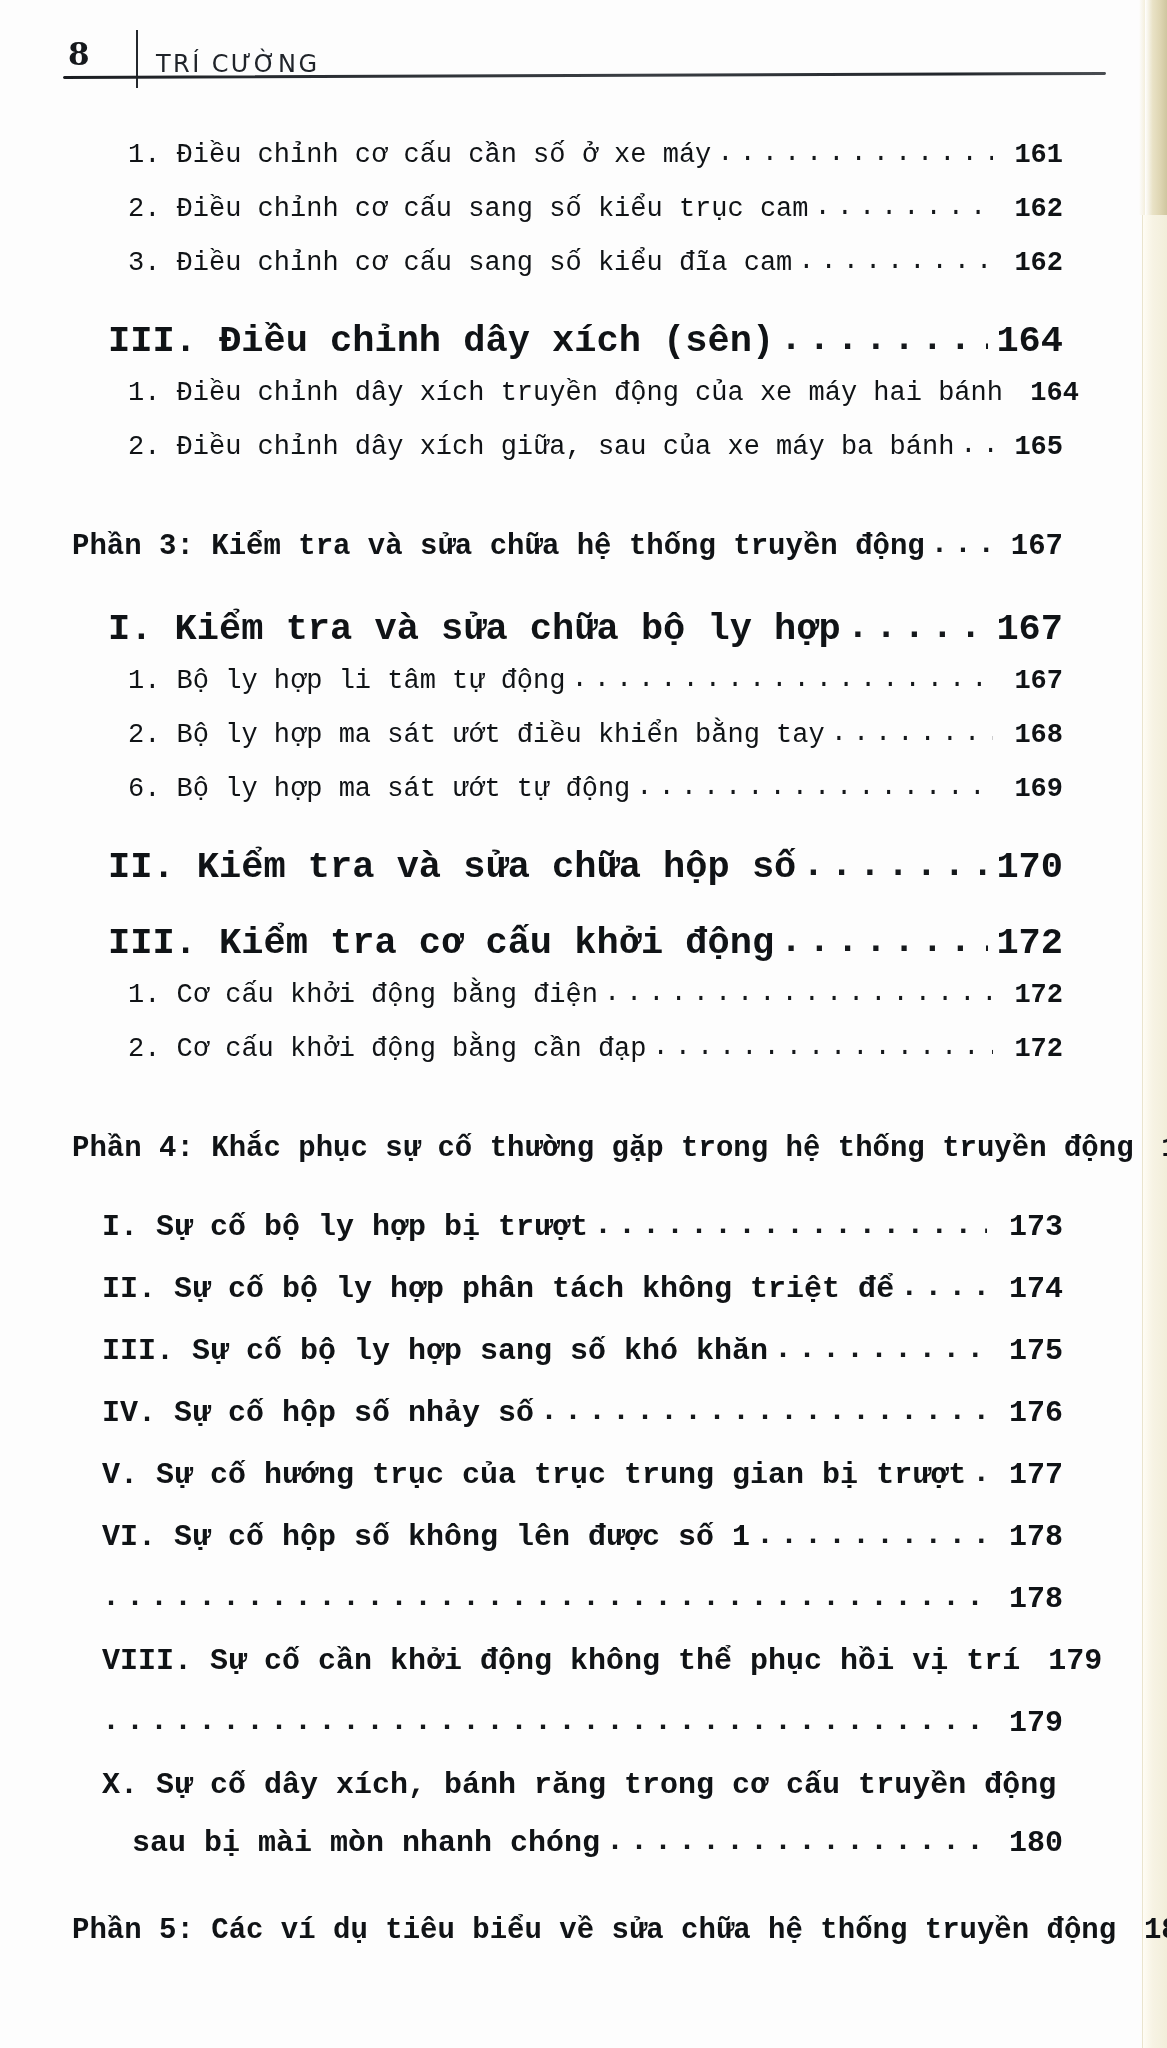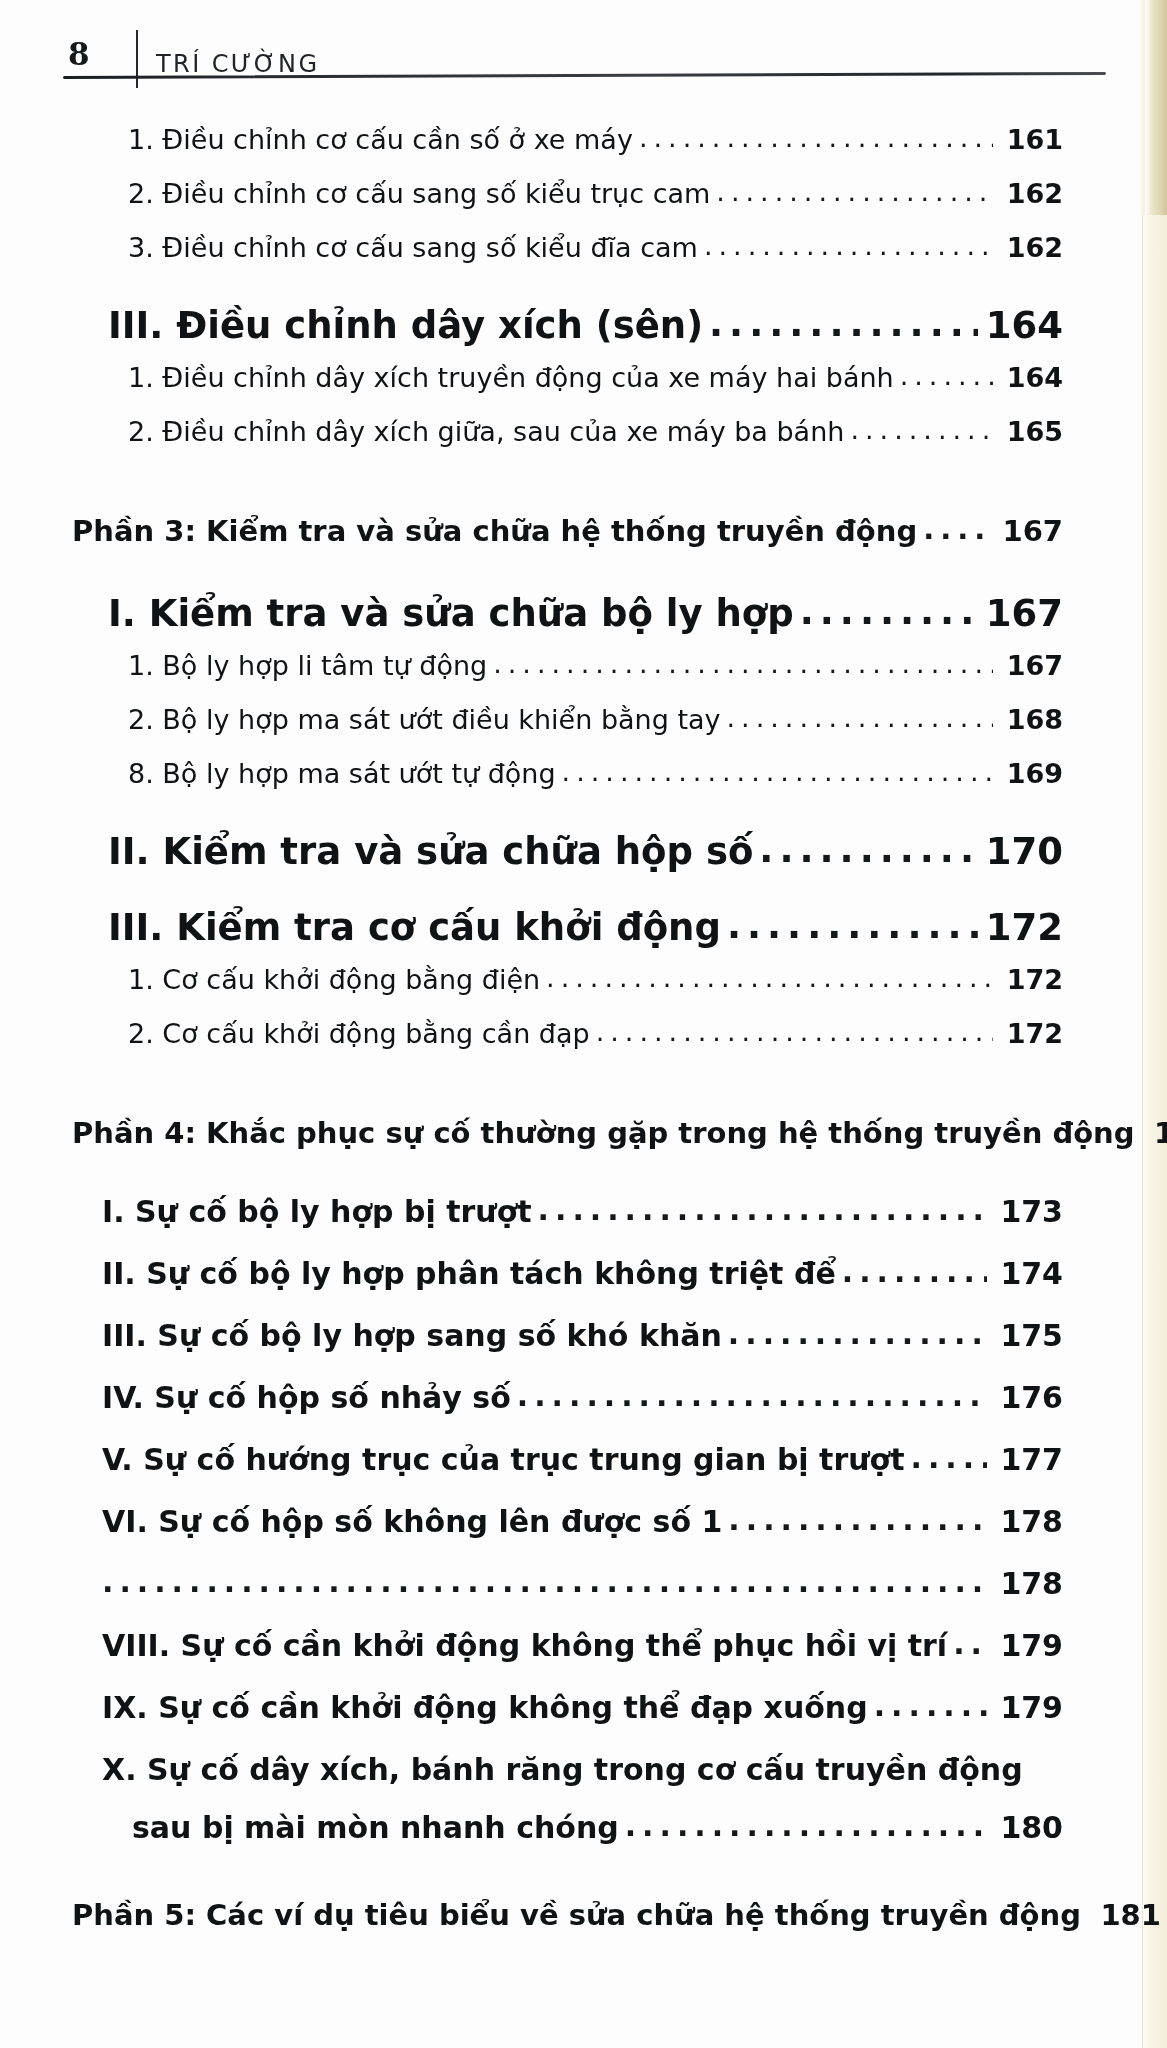--- a/index.html
+++ b/index.html
@@ -91,22 +91,23 @@
     background: linear-gradient(to right, #1a1d21 0%, #2a2e33 25%, #3a3e43 55%, #22262b 85%, #4a4e53 100%);
     border-radius: 2px;
     transform: rotate(-0.22deg);
     transform-origin: left center;
   }
 
   
   .toc {
     position: absolute;
     left: 0;
-    top: 124px;
+    top: 140px;
     width: 1115px;
+    font-family: Liberation Mono, monospace;
   }
   .toc-row {
     display: flex;
     align-items: baseline;
     color: #101316;
     white-space: nowrap;
   }
   .toc-label {
     flex: 0 0 auto;
     padding-right: 6px;
@@ -254,21 +255,21 @@
         <span class="toc-label">1. Bộ ly hợp li tâm tự động</span>
         <span class="toc-leader">..............................................................................</span>
         <span class="toc-page">167</span>
       </div>
       <div class="toc-row lvl-num">
         <span class="toc-label">2. Bộ ly hợp ma sát ướt điều khiển bằng tay</span>
         <span class="toc-leader">..............................................................................</span>
         <span class="toc-page">168</span>
       </div>
       <div class="toc-row lvl-num">
-        <span class="toc-label">8. Bộ ly hợp ma sát ướt tự động</span>
+        <span class="toc-label">6. Bộ ly hợp ma sát ướt tự động</span>
         <span class="toc-leader">..............................................................................</span>
         <span class="toc-page">169</span>
       </div>
       <div class="gap-sm"></div>
       <div class="toc-row lvl-roman">
         <span class="toc-label">II. Kiểm tra và sửa chữa hộp số</span>
         <span class="toc-leader">..............................................................................</span>
         <span class="toc-page">170</span>
       </div>
       <div class="gap-sm"></div>
@@ -326,21 +327,20 @@
       <div class="toc-row lvl-roman-big">
         <span class="toc-leader">..............................................................................</span>
         <span class="toc-page">178</span>
       </div>
       <div class="toc-row lvl-roman-big">
         <span class="toc-label">VIII. Sự cố cần khởi động không thể phục hồi vị trí</span>
         <span class="toc-leader">..............................................................................</span>
         <span class="toc-page">179</span>
       </div>
       <div class="toc-row lvl-roman-big">
-        <span class="toc-label">IX. Sự cố cần khởi động không thể đạp xuống</span>
         <span class="toc-leader">..............................................................................</span>
         <span class="toc-page">179</span>
       </div>
       <div class="toc-wrap">
         <div class="first-line">X. Sự cố dây xích, bánh răng trong cơ cấu truyền động</div>
         <div class="second-line">
           <span class="toc-label">sau bị mài mòn nhanh chóng</span>
           <span class="toc-leader">..............................................................................</span>
           <span class="toc-page">180</span>
         </div>

